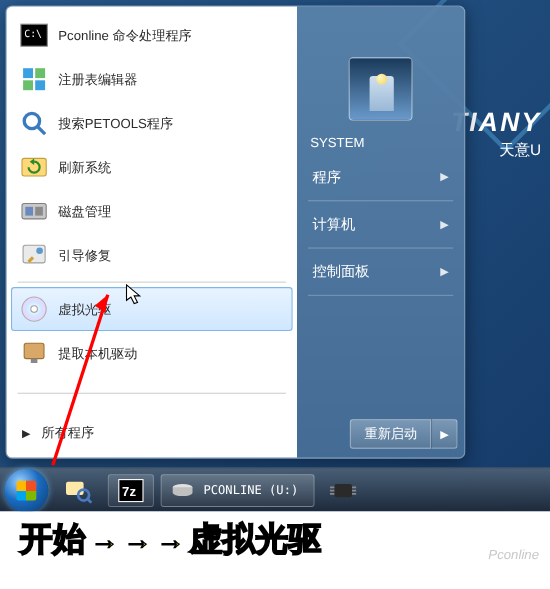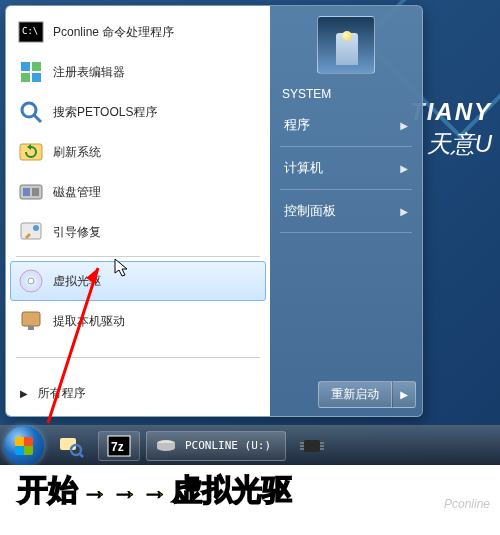--- a/index.html
+++ b/index.html
@@ -1,31 +1,31 @@
 <!DOCTYPE html>
 <html><head>
 <meta charset="utf-8">
 <style>
 * { margin: 0; padding: 0; box-sizing: border-box; }
 body { font-family: "Microsoft YaHei", "SimSun", sans-serif; width: 500px; height: 535px; overflow: hidden; position: relative; background: #fff; }
 .desktop { width: 500px; height: 465px; position: relative; background: linear-gradient(135deg, #2a5b8f 0%, #1e4a7a 50%, #153a68 100%); overflow: hidden; }
 .desktop-deco { position: absolute; right: -30px; top: -30px; width: 140px; height: 140px; border: 4px solid rgba(100,200,255,0.35); transform: rotate(45deg); }
 .brand { position: absolute; right: 8px; top: 98px; color: #fff; text-align: right; }
 .brand-en { font-size: 24px; font-weight: bold; letter-spacing: 2px; font-style: italic; }
-.brand-cn { font-size: 24px; margin-top: 2px; font-style: italic; }
+.brand-cn { font-size: 14px; margin-top: 2px; }
 .start-panel { position: absolute; left: 5px; top: 5px; width: 418px; height: 412px; border: 1px solid rgba(255,255,255,0.3); border-radius: 6px; background: linear-gradient(180deg, rgba(90,130,170,0.95) 0%, rgba(70,110,150,0.95) 100%); box-shadow: 0 4px 16px rgba(0,0,0,0.4); display: flex; }
 .left-col { width: 264px; background: #fff; border-radius: 5px 0 0 5px; display: flex; flex-direction: column; padding: 6px 4px; }
 .menu-item { display: flex; align-items: center; padding: 5px 6px; cursor: pointer; border: 1px solid transparent; border-radius: 3px; }
 .menu-item.selected { background: linear-gradient(180deg, #e8f3ff 0%, #cfe7ff 100%); border: 1px solid #7fb6e8; }
 .menu-item .icon { width: 28px; height: 28px; display: flex; align-items: center; justify-content: center; margin-right: 8px; flex-shrink: 0; }
 .menu-item .label { font-size: 12px; color: #2b2b2b; }
 .sep { height: 1px; background: #d0d0d0; margin: 4px 6px; }
 .all-programs { display: flex; align-items: center; padding: 8px 10px; cursor: pointer; font-size: 12px; color: #2b2b2b; margin-top: auto; }
 .all-programs .arrow { margin-right: 10px; font-size: 10px; }
-.right-col { flex: 1; display: flex; flex-direction: column; padding: 6px 6px 8px 6px; }
+.right-col { flex: 1; display: flex; flex-direction: column; padding: 6px 6px 8px 6px; margin-top: 36px; }
 .avatar { width: 58px; height: 58px; border: 1px solid rgba(255,255,255,0.5); border-radius: 4px; background: linear-gradient(180deg, #1a3a5a 0%, #6a9acb 100%); margin: 4px auto 10px auto; position: relative; overflow: hidden; }
 .avatar::before { content: ""; position: absolute; left: 18px; bottom: 8px; width: 22px; height: 32px; background: linear-gradient(180deg, #cfe0f0 0%, #9ab8d6 100%); border-radius: 3px 3px 0 0; }
 .avatar::after { content: ""; position: absolute; left: 24px; bottom: 32px; width: 10px; height: 10px; background: radial-gradient(circle at 35% 35%, #fff8c0, #f0d060); border-radius: 50%; }
 .r-label { color: #fff; font-size: 12px; padding: 3px 6px 8px 6px; }
 .r-item { color: #fff; font-size: 13px; padding: 7px 8px; display: flex; align-items: center; justify-content: space-between; cursor: pointer; border-radius: 3px; }
 .r-item .chev { font-size: 10px; color: #e0e8f0; }
 .r-sep { height: 1px; background: rgba(255,255,255,0.25); margin: 5px 4px; }
 .restart-row { margin-top: auto; display: flex; justify-content: flex-end; gap: 0; }
 .restart-btn { background: linear-gradient(180deg, #7a98b6 0%, #5a7a9a 100%); border: 1px solid rgba(255,255,255,0.35); color: #fff; font-size: 12px; padding: 4px 12px; border-radius: 3px 0 0 3px; cursor: pointer; text-align: right; }
 .restart-chev { background: linear-gradient(180deg, #7a98b6 0%, #5a7a9a 100%); border: 1px solid rgba(255,255,255,0.35); border-left: 1px solid rgba(0,0,0,0.2); color: #fff; font-size: 10px; padding: 4px 7px; border-radius: 0 3px 3px 0; cursor: pointer; }

